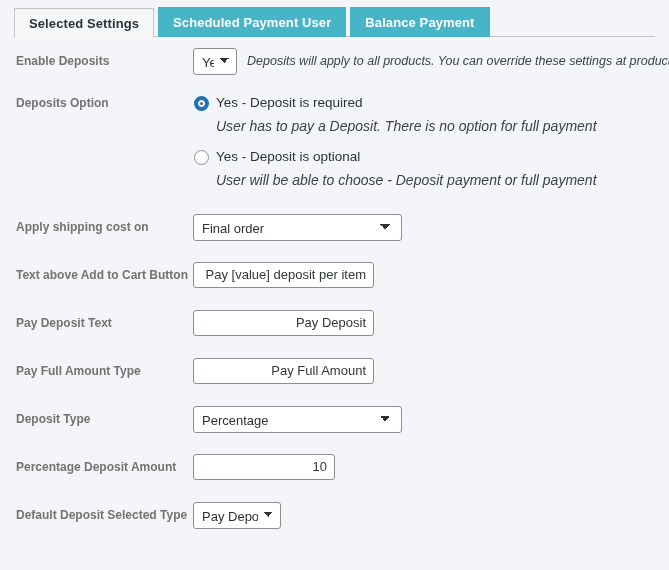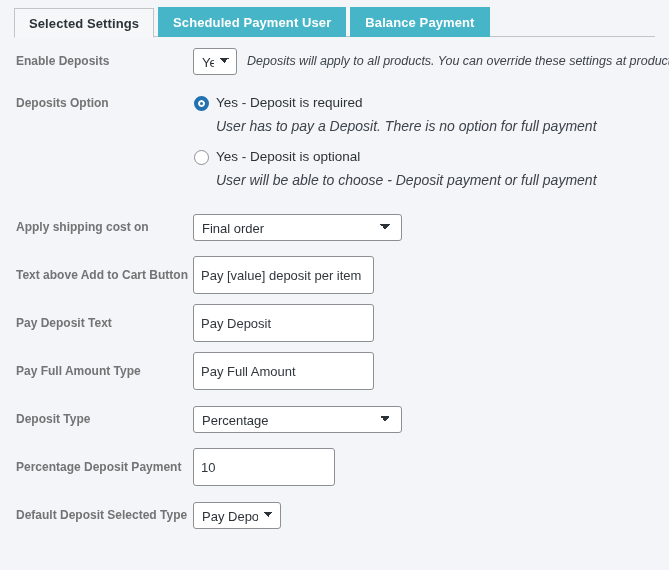--- a/index.html
+++ b/index.html
@@ -112,25 +112,26 @@
   .r-default .row-label { padding-top: 0; }
 
   
   input.text-field {
     font-family: "Liberation Sans", sans-serif;
     font-size: 13px;
     color: #32373c;
     background: #ffffff;
     border: 1px solid #8c8f94;
     border-radius: 3px;
-    height: 38px;
+    height: 26px;
     line-height: 26px;
     padding: 0 7px;
     box-sizing: border-box;
     outline: none;
+    text-align: right;
   }
   input.text-field::placeholder { color: #646970; opacity: 1; }
   .w-180 { width: 181px; }
   .w-142 { width: 142px; }
 
   select.sel {
     appearance: none;
     -webkit-appearance: none;
     -moz-appearance: none;
     font-family: "Liberation Sans", sans-serif;
@@ -299,21 +300,21 @@
     <div class="row-label">Deposit Type</div>
     <div class="row-field">
       <select class="sel sel-w-180">
         <option selected="">Percentage</option>
         <option>Fixed</option>
       </select>
     </div>
   </div>
 
   <div class="row r-pct">
-    <div class="row-label">Percentage Deposit Payment</div>
+    <div class="row-label">Percentage Deposit Amount</div>
     <div class="row-field">
       <input class="text-field w-142" type="text" value="10" style="">
     </div>
   </div>
 
   <div class="row r-default">
     <div class="row-label">Default Deposit Selected Type</div>
     <div class="row-field">
       <select class="sel sel-sm sel-paydep">
         <option selected="">Pay Deposit</option>

